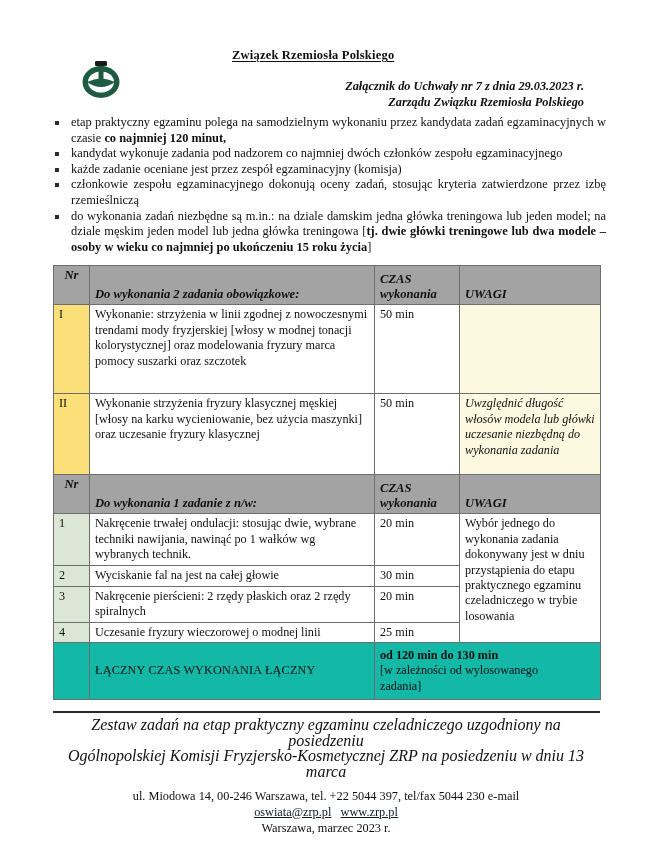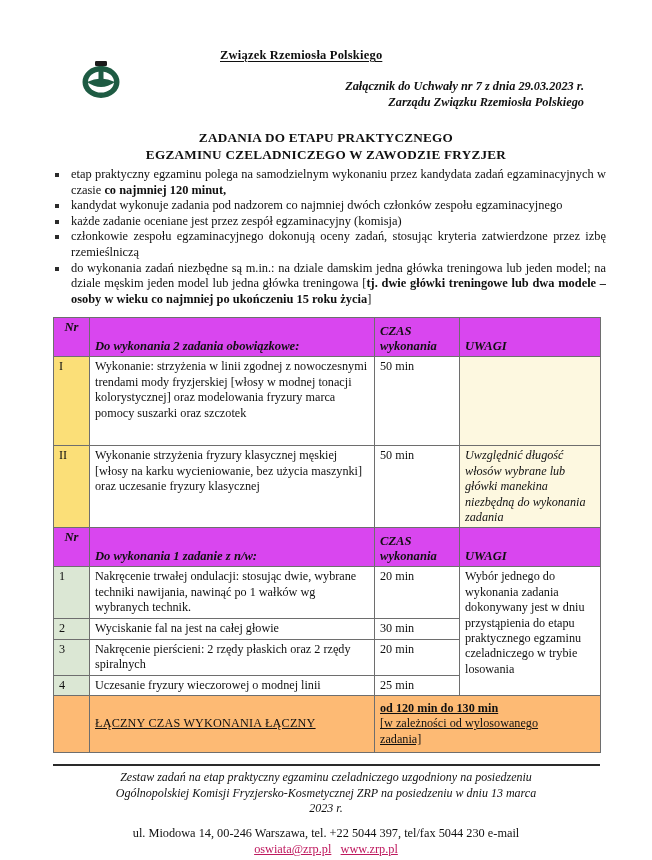--- a/index.html
+++ b/index.html
@@ -30,21 +30,21 @@
   }
   .logo {
     position: absolute;
     left: 78px;
     top: 56px;
     width: 46px;
     height: 46px;
   }
   .org-name {
     position: absolute;
-    left: 220px;
+    left: 232px;
     top: 48px;
     font-size: 12.5px;
     font-weight: bold;
     letter-spacing: .2px;
     text-decoration: underline;
     text-underline-offset: 2px;
   }
   .annex {
     position: absolute;
     right: 68px;
@@ -106,21 +106,21 @@
     font-size: 12.2px;
     line-height: 15.4px;
     font-weight: normal;
     text-align: left;
   }
   .col-nr    { width: 36px; }
   .col-task  { width: 285px; }
   .col-time  { width: 85px; }
   .col-note  { width: 141px; }
 
-  .hdr { background: #d946ef; }
+  .hdr { background: #a3a3a3; }
   .hdr .nr-h {
     font-style: italic;
     font-weight: bold;
     text-align: center;
     vertical-align: top;
     font-size: 12.6px;
   }
   .hdr .it {
     font-style: italic;
     font-weight: bold;
@@ -149,23 +149,22 @@
     vertical-align: middle;
   }
   .note-italic {
     font-style: italic;
     vertical-align: top;
   }
   .note-plain { vertical-align: top; }
   .task-just { text-align: justify; }
 
   .total-row td {
-    background: #fdba74;
+    background: #14b8a6;
     vertical-align: middle;
-    text-decoration: underline;
   }
   .total-label {
     text-align: center;
     font-weight: bold;
     font-size: 12.6px;
     letter-spacing: .2px;
   }
   .total-val {
     text-align: center;
     line-height: 15.6px;
@@ -178,35 +177,35 @@
     height: 2px;
     background: #2a2a2a;
     margin: 11px 0 0 53px;
   }
   .footer {
     text-align: center;
     margin-top: 4px;
   }
   .foot-it {
     font-style: italic;
-    font-size: 12px;
+    font-size: 16px;
     line-height: 15.6px;
     padding: 0 58px;
   }
   .foot-addr {
     font-size: 12.3px;
     line-height: 16px;
     margin-top: 8px;
   }
   .foot-links {
     font-size: 12.3px;
     line-height: 16px;
   }
   .foot-links a {
-    color: #be185d;
+    color: #0f172a;
     text-decoration: underline;
     text-align: center;
   }
   .foot-city {
     font-size: 12.3px;
     line-height: 16px;
   }
 </style>
 </head>
 <body>
@@ -224,24 +223,20 @@
         <ellipse cx="23" cy="26" rx="17.5" ry="15" fill="none" stroke="#1e5b43" stroke-width="2"></ellipse>
       </svg>
     </div>
     <div class="org-name">Związek Rzemiosła Polskiego</div>
     <div class="annex">
       <div>Załącznik  do Uchwały nr 7 z dnia 29.03.2023 r.</div>
       <div>Zarządu Związku Rzemiosła Polskiego</div>
     </div>
   </div>
 
-  <div class="doc-title">
-    <div>ZADANIA DO ETAPU PRAKTYCZNEGO</div>
-    <div>EGZAMINU CZELADNICZEGO W ZAWODZIE FRYZJER</div>
-  </div>
 
   <ul class="bullets">
     <li><span>etap praktyczny egzaminu polega na samodzielnym wykonaniu przez kandydata zadań egzaminacyjnych w czasie </span><b>co najmniej 120 minut,</b><span></span></li>
     <li><span>kandydat wykonuje zadania pod nadzorem co najmniej dwóch członków zespołu egzaminacyjnego</span><b></b><span></span></li>
     <li><span>każde zadanie  oceniane jest  przez zespół  egzaminacyjny  (komisja)</span><b></b><span></span></li>
     <li><span>członkowie zespołu egzaminacyjnego dokonują oceny zadań, stosując kryteria zatwierdzone przez izbę rzemieślniczą</span><b></b><span></span></li>
     <li><span>do wykonania zadań niezbędne są m.in.: na dziale damskim  jedna główka treningowa lub jeden model; na dziale męskim jeden model lub jedna główka treningowa [</span><b>tj. dwie główki treningowe lub  dwa  modele – osoby w wieku co najmniej po ukończeniu 15 roku życia</b><span>]</span></li>
   </ul>
 
   <table class="tbl">
@@ -267,21 +262,21 @@
         <td class="nr-yellow">I</td>
         <td style="height:84px">Wykonanie: strzyżenia w linii zgodnej z nowoczesnymi trendami mody fryzjerskiej  [włosy w modnej tonacji kolorystycznej] oraz modelowania fryzury marca pomocy suszarki oraz szczotek</td>
         <td class="time-c">50 min</td>
         <td class="note-cream"></td>
       </tr>
 
       <tr>
         <td class="nr-yellow">II</td>
         <td style="height:76px">Wykonanie strzyżenia fryzury klasycznej męskiej [włosy na karku wycieniowanie, bez użycia maszynki] oraz uczesanie fryzury klasycznej</td>
         <td class="time-c">50 min</td>
-        <td class="note-cream note-italic">Uwzględnić długość włosów wybrane lub główki manekina niezbędną do wykonania zadania</td>
+        <td class="note-cream note-italic">Uwzględnić długość włosów modela lub główki uczesanie niezbędną do wykonania zadania</td>
       </tr>
 
       <tr class="hdr hdr-tall">
         <td class="nr-h">Nr</td>
         <td class="it">Do wykonania 1 zadanie z n/w:</td>
         <td class="it">
           <div>CZAS</div>
           <div>wykonania</div>
         </td>
         <td class="it">UWAGI</td>
@@ -322,21 +317,20 @@
         </td>
       </tr>
     </tbody>
   </table>
 
   <div class="rule"></div>
   <div class="footer">
     <div class="foot-it">
       <div>Zestaw zadań na etap praktyczny egzaminu czeladniczego uzgodniony na posiedzeniu</div>
       <div>Ogólnopolskiej Komisji Fryzjersko-Kosmetycznej ZRP  na posiedzeniu w dniu  13 marca</div>
-      <div>2023 r.</div>
     </div>
     <div class="foot-addr">ul. Miodowa 14, 00-246 Warszawa,  tel. +22 5044 397,  tel/fax 5044 230  e-mail</div>
     <div class="foot-links">
       <a href="#">oswiata@zrp.pl</a>&nbsp;&nbsp;
       <a href="#">www.zrp.pl</a>
     </div>
     <div class="foot-city">Warszawa,  marzec 2023 r.</div>
   </div>
 
 </div>

